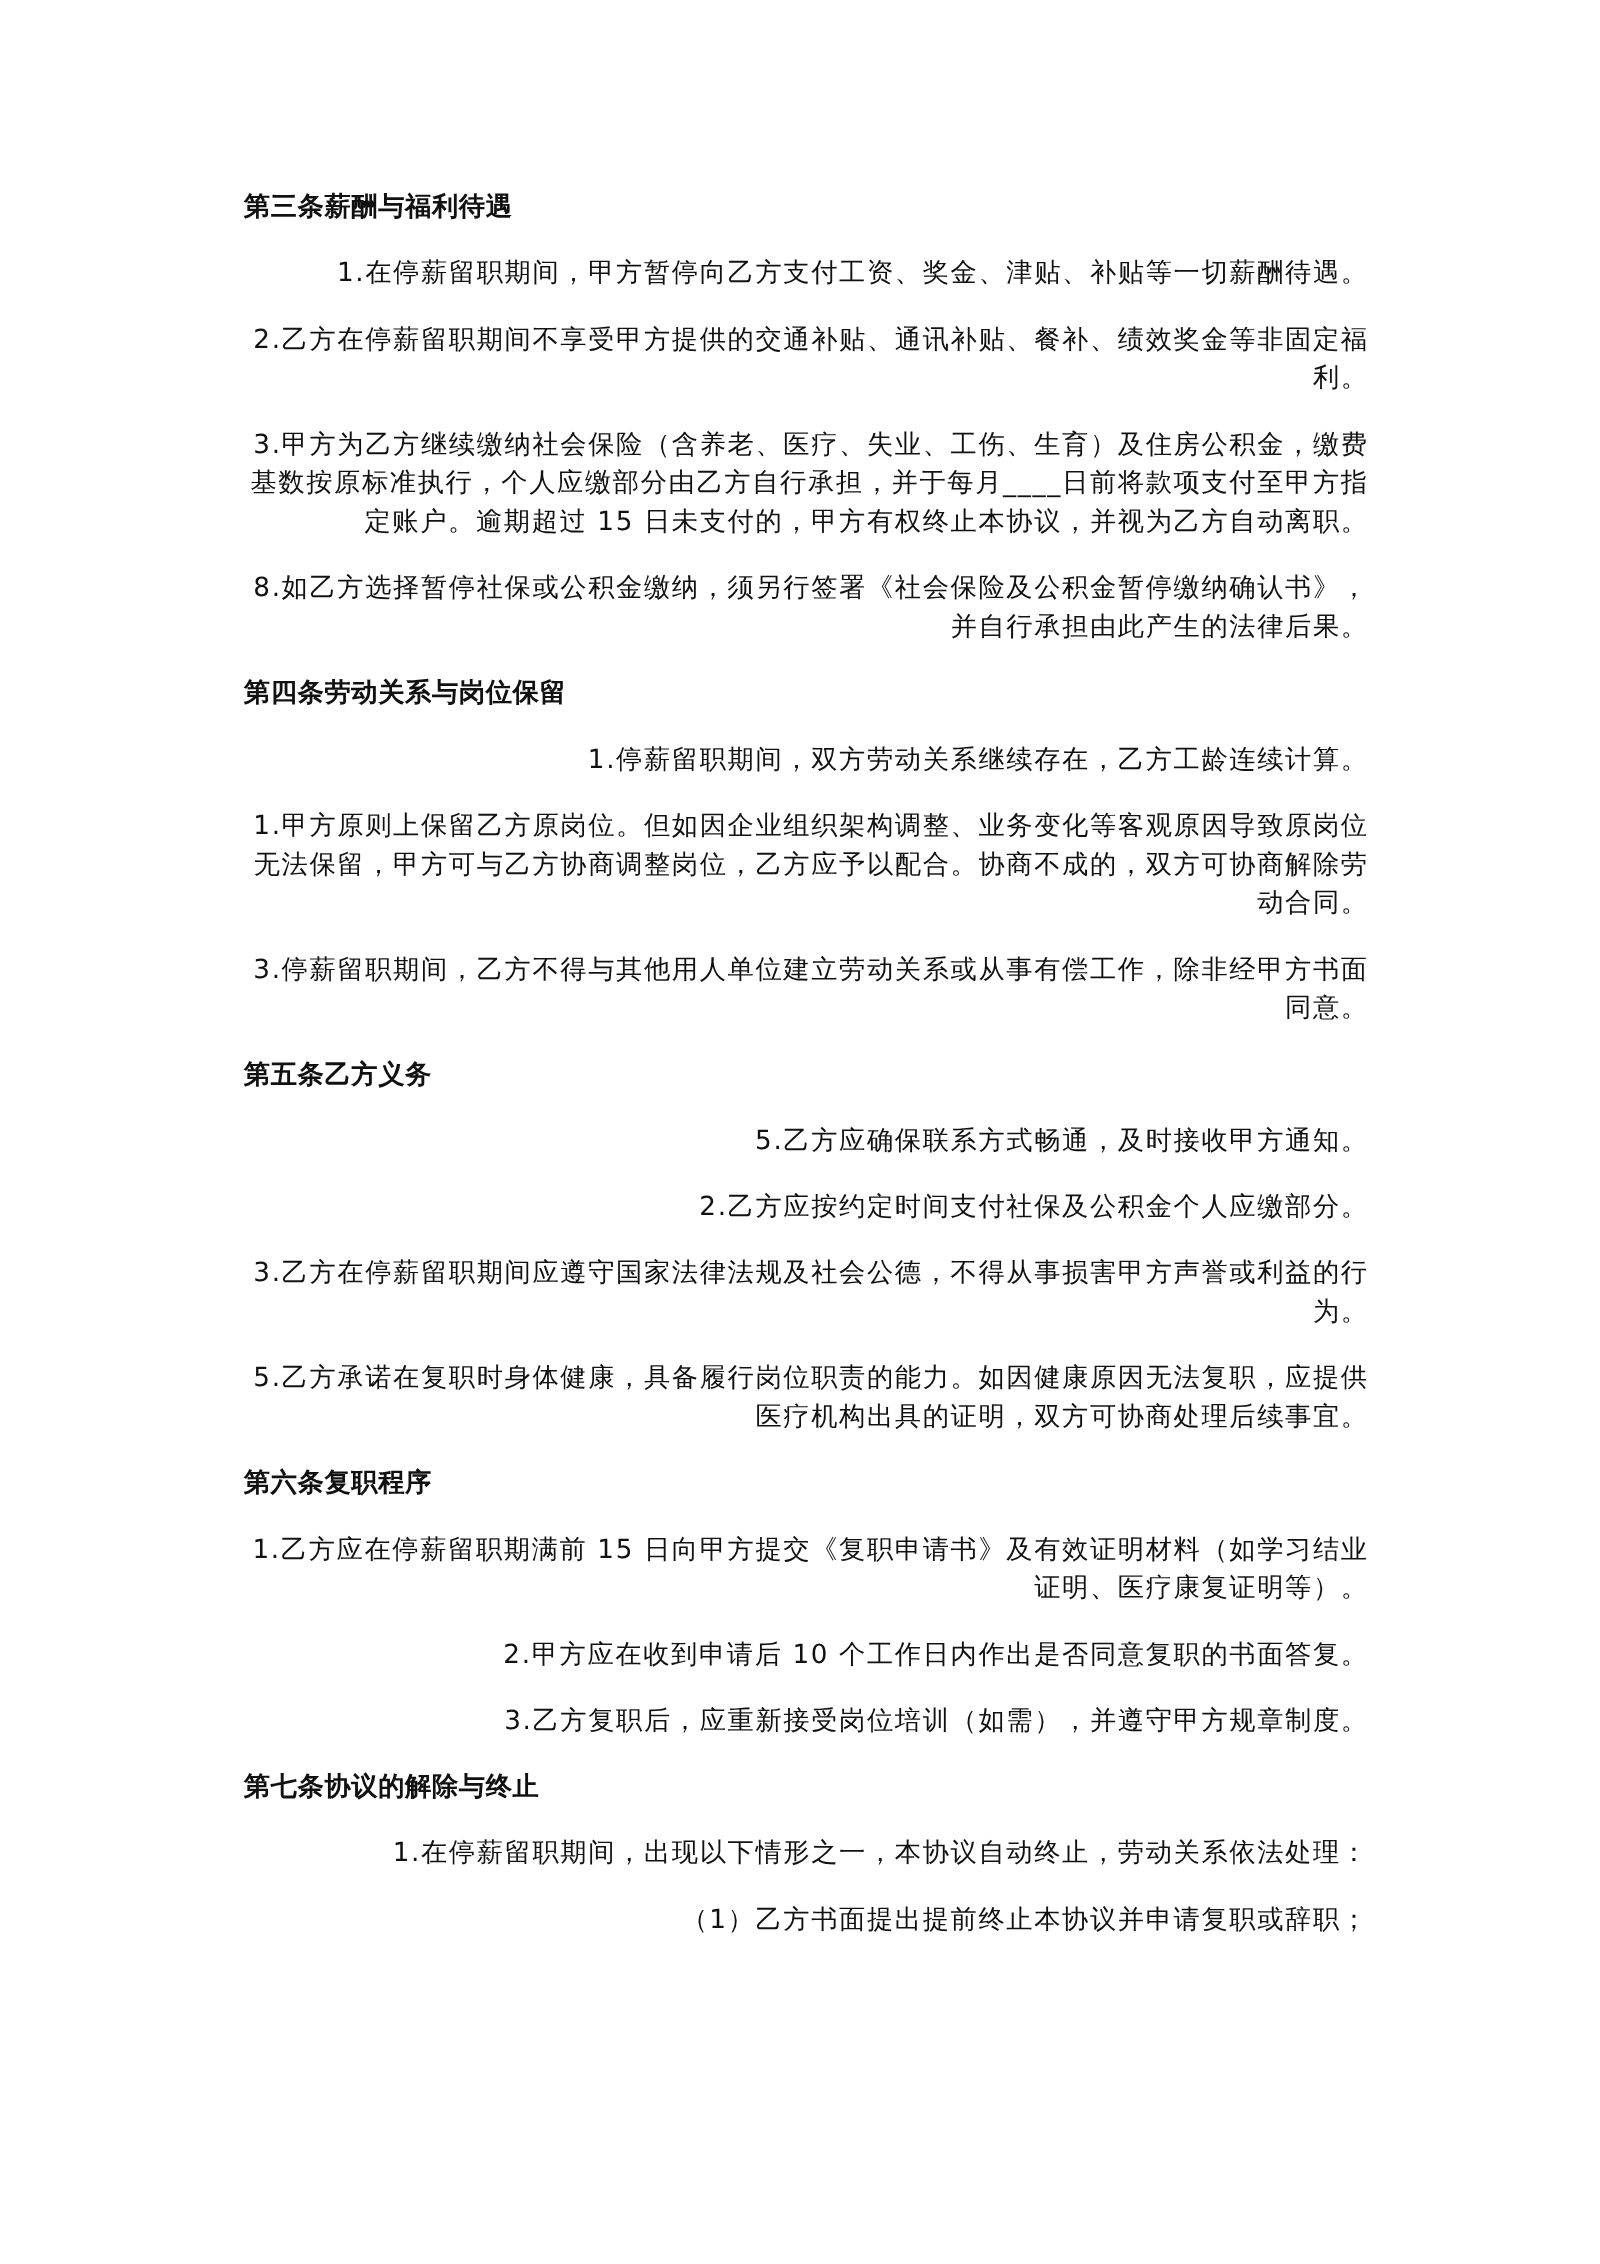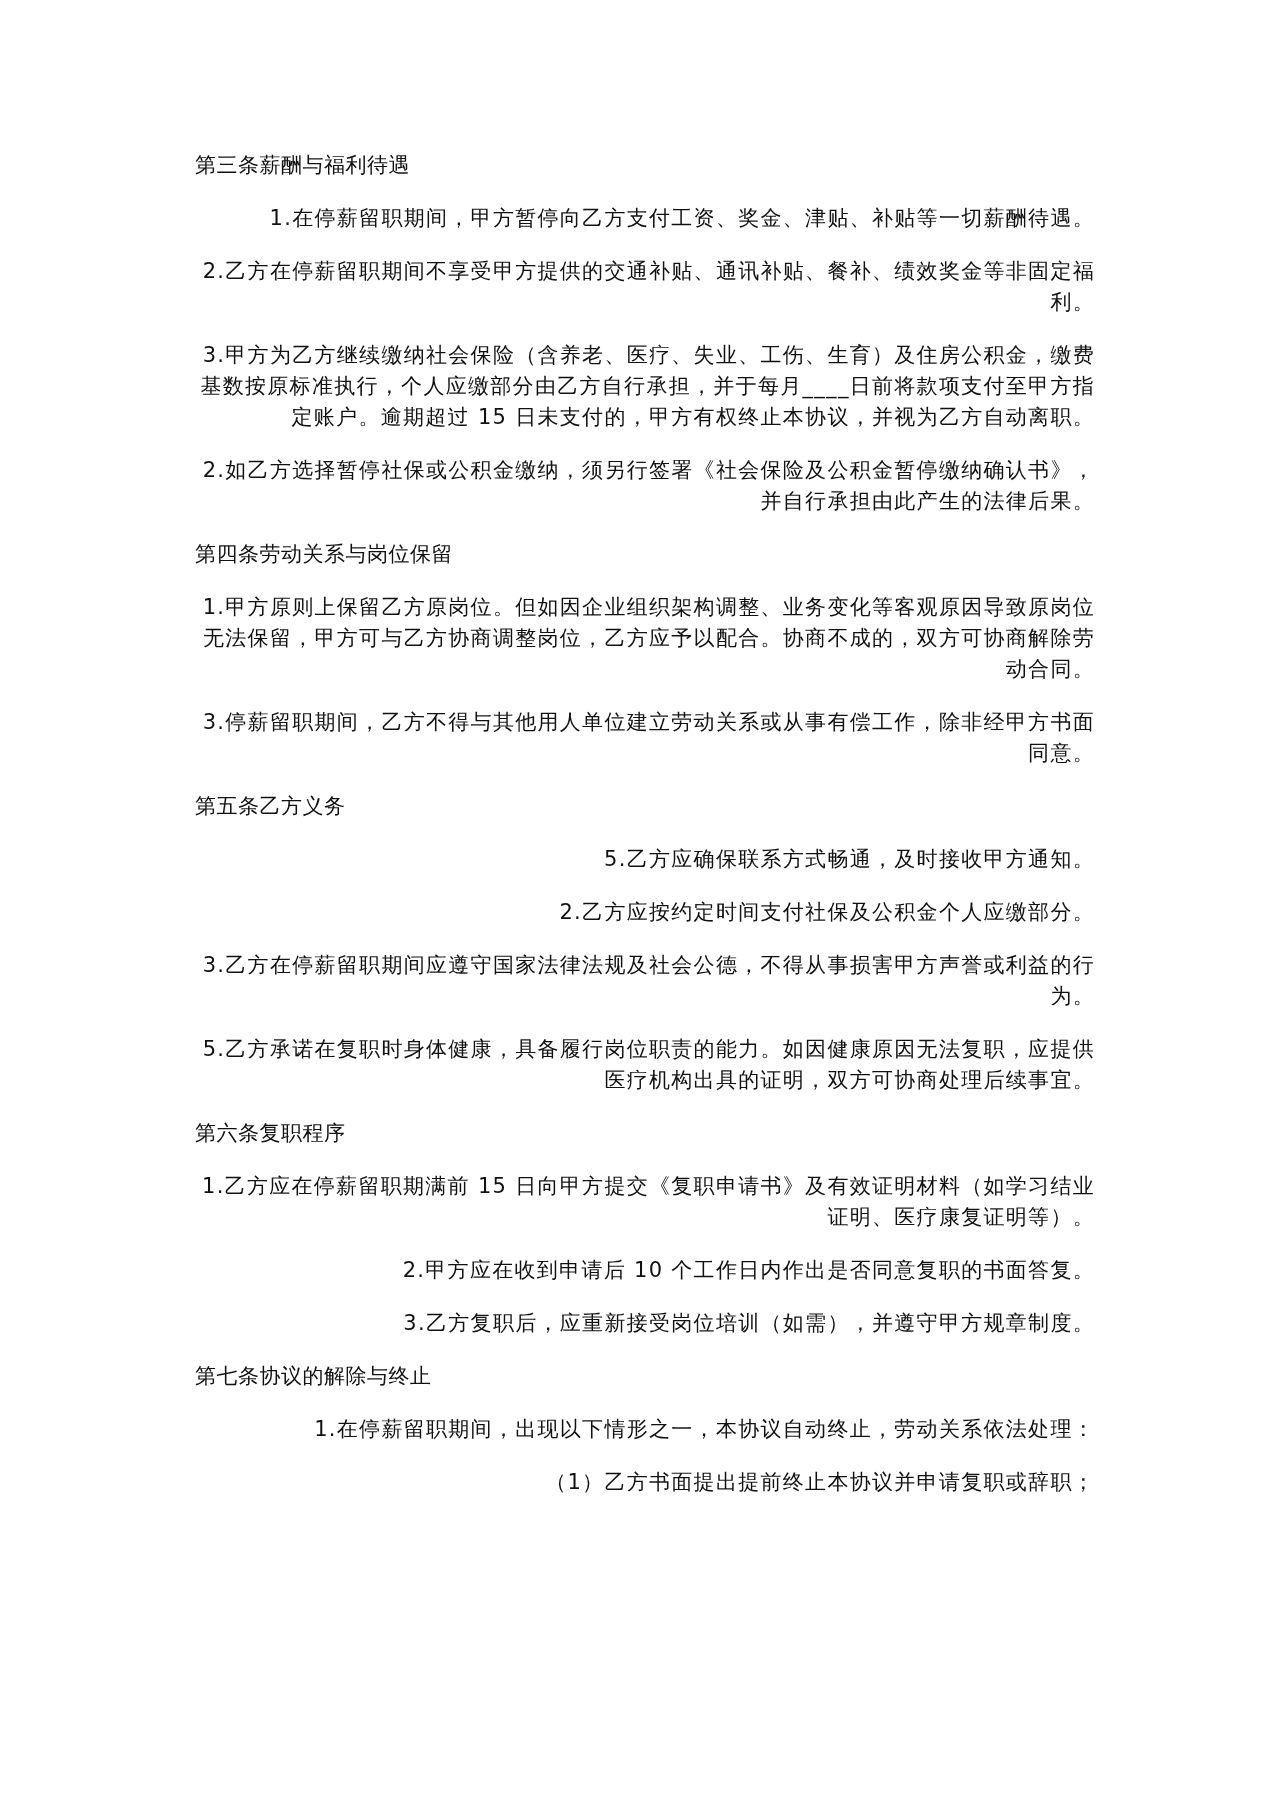--- a/index.html
+++ b/index.html
@@ -28,37 +28,39 @@
       letter-spacing: 1.3px;
       text-align: right;
       white-space: pre-wrap;
       word-break: break-all;
     }
     .heading {
       margin: 0 0 22px 0;
       font-size: 21px;
       line-height: 31px;
       letter-spacing: 0.5px;
+      font-weight: bold;
     }
   </style>
 </head>
 <body>
 
 <div class="page">
 
   <div>
     <p class="heading">第三条薪酬与福利待遇</p>
     <p class="para">1.在停薪留职期间，甲方暂停向乙方支付工资、奖金、津贴、补贴等一切薪酬待遇。</p>
     <p class="para">2.乙方在停薪留职期间不享受甲方提供的交通补贴、通讯补贴、餐补、绩效奖金等非固定福利。</p>
     <p class="para">3.甲方为乙方继续缴纳社会保险（含养老、医疗、失业、工伤、生育）及住房公积金，缴费基数按原标准执行，个人应缴部分由乙方自行承担，并于每月____日前将款项支付至甲方指定账户。逾期超过 15 日未支付的，甲方有权终止本协议，并视为乙方自动离职。</p>
-    <p class="para">2.如乙方选择暂停社保或公积金缴纳，须另行签署《社会保险及公积金暂停缴纳确认书》，并自行承担由此产生的法律后果。</p>
+    <p class="para">8.如乙方选择暂停社保或公积金缴纳，须另行签署《社会保险及公积金暂停缴纳确认书》，并自行承担由此产生的法律后果。</p>
   </div>
 
   <div>
     <p class="heading">第四条劳动关系与岗位保留</p>
+    <p class="para">1.停薪留职期间，双方劳动关系继续存在，乙方工龄连续计算。</p>
     <p class="para">1.甲方原则上保留乙方原岗位。但如因企业组织架构调整、业务变化等客观原因导致原岗位无法保留，甲方可与乙方协商调整岗位，乙方应予以配合。协商不成的，双方可协商解除劳动合同。</p>
     <p class="para">3.停薪留职期间，乙方不得与其他用人单位建立劳动关系或从事有偿工作，除非经甲方书面同意。</p>
   </div>
 
   <div>
     <p class="heading">第五条乙方义务</p>
     <p class="para">5.乙方应确保联系方式畅通，及时接收甲方通知。</p>
     <p class="para">2.乙方应按约定时间支付社保及公积金个人应缴部分。</p>
     <p class="para">3.乙方在停薪留职期间应遵守国家法律法规及社会公德，不得从事损害甲方声誉或利益的行为。</p>
     <p class="para">5.乙方承诺在复职时身体健康，具备履行岗位职责的能力。如因健康原因无法复职，应提供医疗机构出具的证明，双方可协商处理后续事宜。</p>

